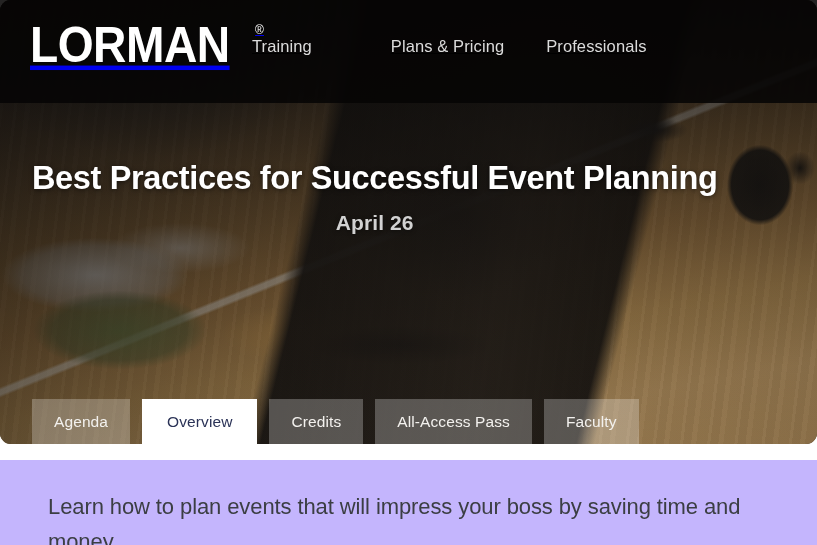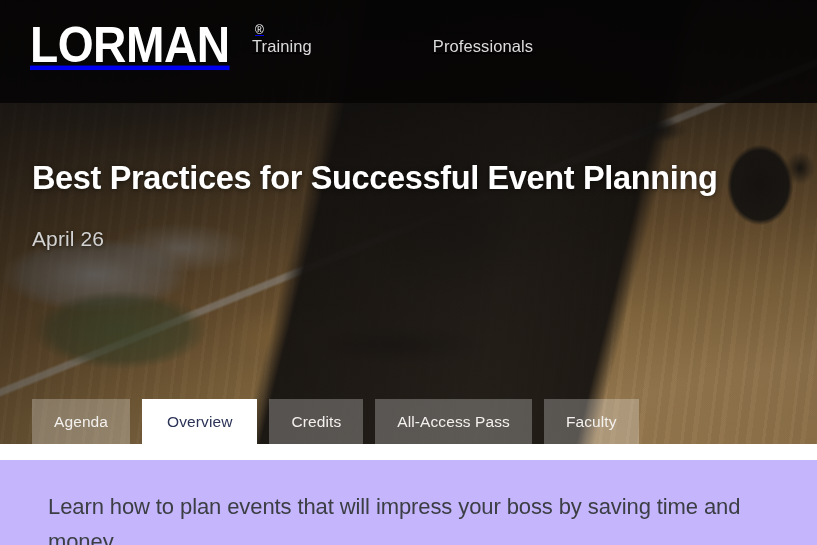--- a/index.html
+++ b/index.html
@@ -21,20 +21,21 @@
   }
 
   
   .hero {
     position: absolute;
     left: 0; top: 0;
     width: 817px;
     height: 444px;
     overflow: hidden;
     background: #2e2419;
+    border-radius: 11px;
   }
 
   
   .hero-photo {
     position: absolute;
     inset: 0;
     background:
       
       radial-gradient(ellipse 46px 56px at 760px 185px, rgba(22,20,19,.97) 0%, rgba(28,25,22,.95) 62%, rgba(28,25,22,0) 72%),
       radial-gradient(ellipse 20px 22px at 800px 168px, rgba(20,18,17,.9) 0%, rgba(20,18,17,0) 75%),
@@ -171,26 +172,27 @@
   .hero-title {
     color: #ffffff;
     font-size: 32.5px;
     font-weight: 700;
     letter-spacing: -0.35px;
     line-height: 1.14;
     text-shadow: 0 1px 5px rgba(0,0,0,0.55);
     white-space: nowrap;
   }
   .hero-date {
-    margin-top: 30px;
+    margin-top: 14px;
     color: #d2d2d2;
     font-size: 21px;
-    font-weight: 400;
+    font-weight: 700;
     letter-spacing: 0.1px;
     text-shadow: 0 1px 4px rgba(0,0,0,0.5);
+    text-align: center;
   }
 
   
   .tabs {
     position: absolute;
     left: 32px;
     bottom: 0;
     display: flex;
     align-items: flex-end;
     gap: 12px;
@@ -276,20 +278,21 @@
     <div class="topbar-inner">
 
       <a class="logo" href="#">
         <span class="logo-word">LORMAN</span>
         <span class="logo-reg">®</span>
       </a>
 
       <nav class="nav">
         <a class="nav-item" href="#">Training</a>
         <span class="nav-sep-1"></span>
+        <a class="nav-item" href="#">Plans &amp; Pricing</a>
         <span class="nav-sep-2"></span>
         <a class="nav-item" href="#">Professionals</a>
       </nav>
 
     </div>
   </header>
 
   <main class="content">
     <p class="lede">Learn how to plan events that will impress your boss by saving time and money.</p>
   </main>

